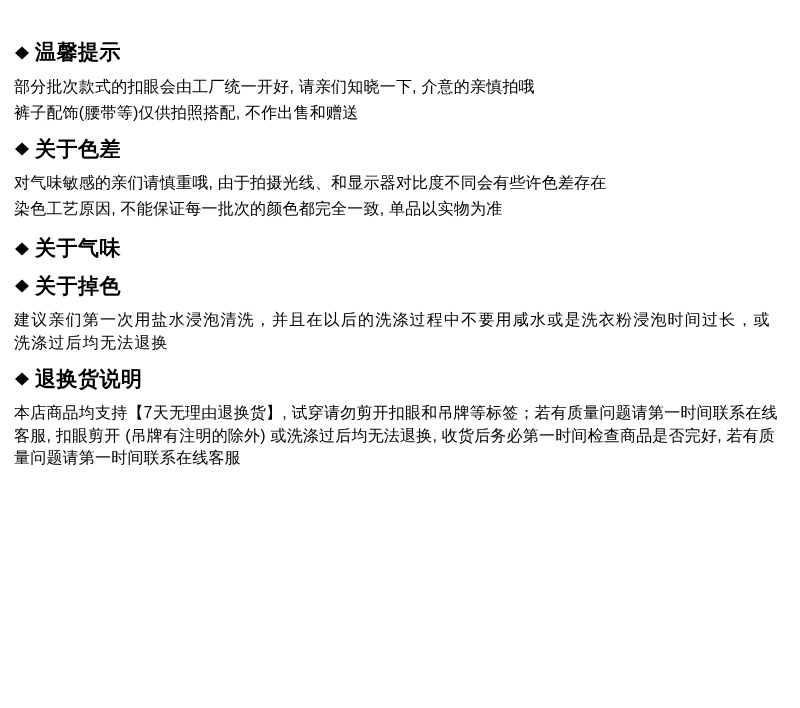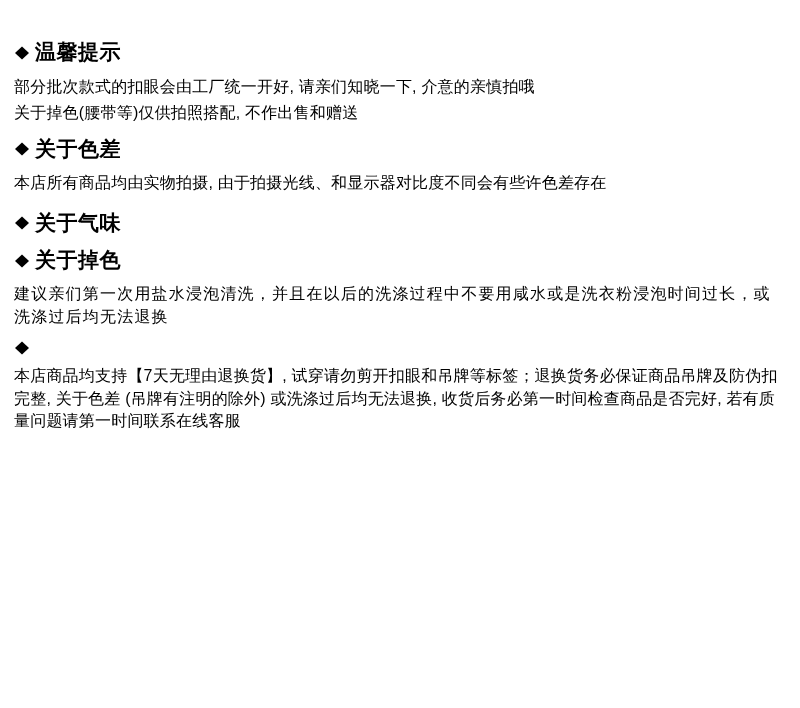--- a/index.html
+++ b/index.html
@@ -77,33 +77,34 @@
   <div class="section s-tips">
     <div class="heading">
       <span class="bullet-icon">
         <svg width="16" height="16" viewBox="0 0 16 16">
             <polygon points="8,1.5 15,8 8,14.5 1,8" fill="#000000"></polygon>
           </svg>
       </span>
       <span>温馨提示</span>
     </div>
     <p class="para">部分批次款式的扣眼会由工厂统一开好, 请亲们知晓一下, 介意的亲慎拍哦</p>
-    <p class="para last">关于掉色(腰带等)仅供拍照搭配, 不作出售和赠送</p>
+    <p class="para last">裤子配饰(腰带等)仅供拍照搭配, 不作出售和赠送</p>
   </div>
 
   <div class="section s-color">
     <div class="heading">
       <span class="bullet-icon">
         <svg width="16" height="16" viewBox="0 0 16 16">
             <polygon points="8,1.5 15,8 8,14.5 1,8" fill="#000000"></polygon>
           </svg>
       </span>
       <span>关于色差</span>
     </div>
-    <p class="para">本店所有商品均由实物拍摄, 由于拍摄光线、和显示器对比度不同会有些许色差存在</p>
+    <p class="para">对气味敏感的亲们请慎重哦, 由于拍摄光线、和显示器对比度不同会有些许色差存在</p>
+    <p class="para last">染色工艺原因, 不能保证每一批次的颜色都完全一致, 单品以实物为准</p>
   </div>
 
   <div class="section s-smell">
     <div class="heading">
       <span class="bullet-icon">
         <svg width="16" height="16" viewBox="0 0 16 16">
             <polygon points="8,1.5 15,8 8,14.5 1,8" fill="#000000"></polygon>
           </svg>
       </span>
       <span>关于气味</span>
@@ -122,17 +123,18 @@
     <p class="para last wide-space">建议亲们第一次用盐水浸泡清洗，并且在以后的洗涤过程中不要用咸水或是洗衣粉浸泡时间过长，或洗涤过后均无法退换</p>
   </div>
 
   <div class="section s-return">
     <div class="heading">
       <span class="bullet-icon">
         <svg width="16" height="16" viewBox="0 0 16 16">
             <polygon points="8,1.5 15,8 8,14.5 1,8" fill="#000000"></polygon>
           </svg>
       </span>
+      <span>退换货说明</span>
     </div>
-    <p class="para last">本店商品均支持【7天无理由退换货】, 试穿请勿剪开扣眼和吊牌等标签；退换货务必保证商品吊牌及防伪扣完整, 关于色差 (吊牌有注明的除外) 或洗涤过后均无法退换, 收货后务必第一时间检查商品是否完好, 若有质量问题请第一时间联系在线客服</p>
+    <p class="para last">本店商品均支持【7天无理由退换货】, 试穿请勿剪开扣眼和吊牌等标签；若有质量问题请第一时间联系在线客服, 扣眼剪开 (吊牌有注明的除外) 或洗涤过后均无法退换, 收货后务必第一时间检查商品是否完好, 若有质量问题请第一时间联系在线客服</p>
   </div>
 
 </div>
 
 </body></html>

